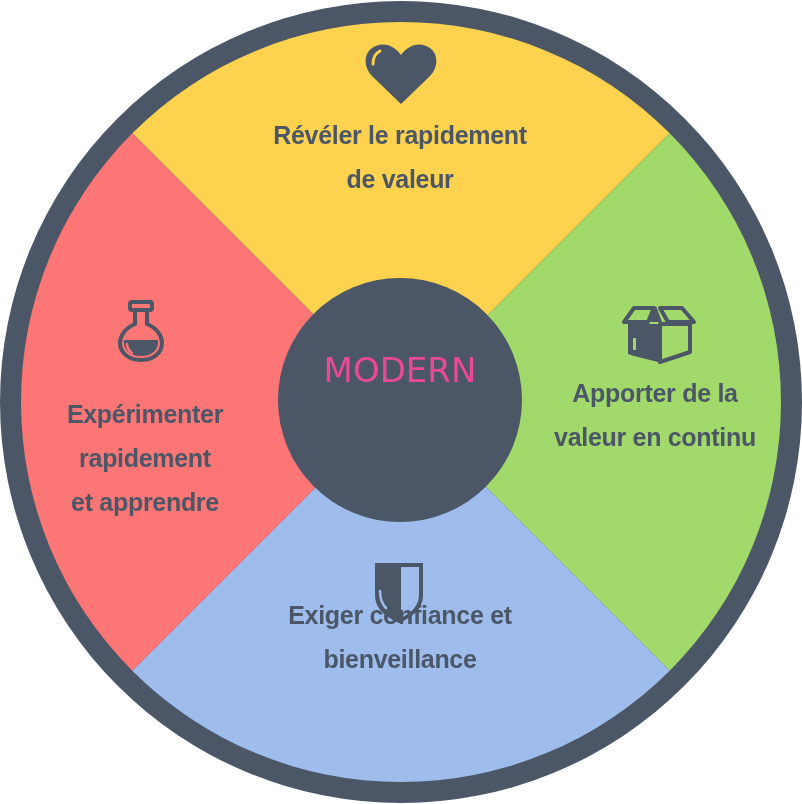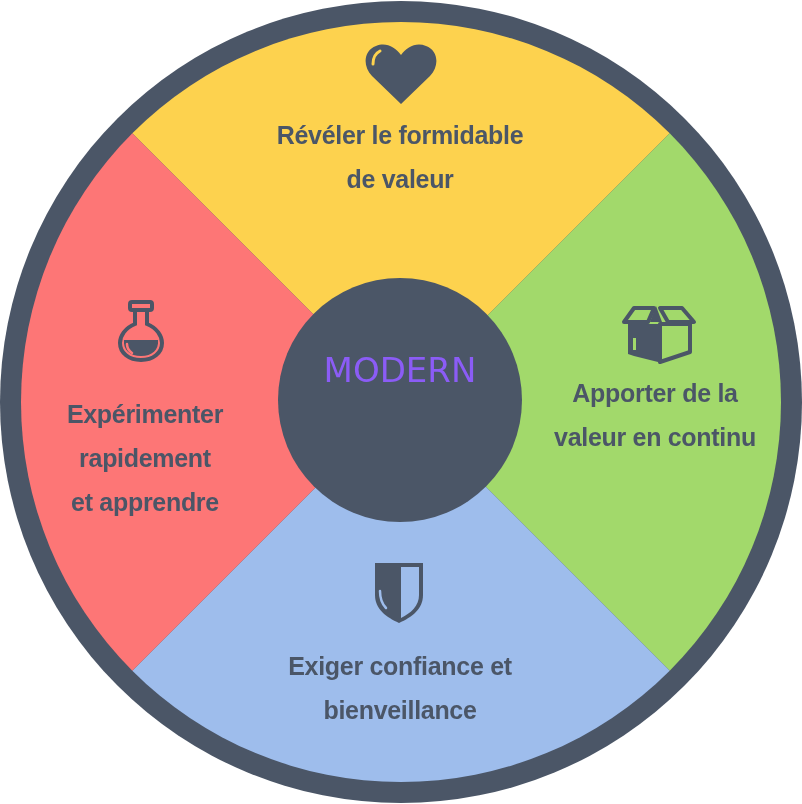--- a/index.html
+++ b/index.html
@@ -6,21 +6,21 @@
     body { width: 802px; height: 804px; position: relative; overflow: hidden; font-family: "Liberation Sans", sans-serif; }
     .wheel { position: absolute; left: 0; top: 0; width: 802px; height: 804px; }
     .label {
       position: absolute; text-align: center; color: #4B5667;
       font-family: "Liberation Sans", sans-serif; font-weight: bold;
       font-size: 25px; line-height: 44px; letter-spacing: -0.3px;
     }
     .label span { display: block; white-space: nowrap; }
     .center-text {
       position: absolute; left: 278px; top: 348px; width: 244px; text-align: center;
-      color: #8b5cf6; font-family: "DejaVu Sans", sans-serif; font-size: 34px; line-height: 44px;
+      color: #ec4899; font-family: "DejaVu Sans", sans-serif; font-size: 34px; line-height: 44px;
       letter-spacing: 0px;
     }
     .center-text span { display: block; }
     .icon { position: absolute; }
   </style>
 </head>
 <body>
 
 <svg class="wheel" viewBox="0 0 802 804" width="802" height="804" xmlns="http://www.w3.org/2000/svg">
   <defs>
@@ -40,21 +40,21 @@
 
 <div class="center-text">
   <span>MODERN</span>
 </div>
 
 <svg class="icon" style="left:364px; top:42px;" width="74" height="64" viewBox="0 0 74 64">
   <path d="M37 62 L8 34 C-2 24 0 8 12 4 C22 0 31 5 37 13 C43 5 52 0 62 4 C74 8 76 24 66 34 Z" fill="#4B5667"></path>
   <path d="M9 22 C9 15 12 11 16 9" stroke="#FDD24E" stroke-width="3" fill="none" stroke-linecap="round"></path>
 </svg>
 <div class="label" style="left:200px; top:113px; width:400px;">
-  <span>Révéler le formidable</span>
+  <span>Révéler le rapidement</span>
   <span>de valeur</span>
 </div>
 
 <svg class="icon" style="left:117px; top:300px;" width="50" height="62" viewBox="0 0 50 62">
   <rect x="13" y="2" width="22" height="8" rx="2" fill="none" stroke="#4B5667" stroke-width="4"></rect>
   <path d="M18 10 L18 24 C8 28 3 36 3 43 C3 53 12 60 24 60 C36 60 45 53 45 43 C45 36 40 28 30 24 L30 10" fill="none" stroke="#4B5667" stroke-width="4"></path>
   <path d="M7 40 L41 40 C42 50 35 56 24 56 C13 56 6 50 7 40 Z" fill="#4B5667"></path>
   <path d="M10 44 C10 48 12 51 15 53" stroke="#FD7676" stroke-width="2.5" fill="none" stroke-linecap="round"></path>
 </svg>
 <div class="label" style="left:30px; top:392px; width:230px;">
@@ -74,16 +74,16 @@
 <div class="label" style="left:530px; top:371px; width:250px;text-align:center;">
   <span>Apporter de la</span>
   <span>valeur en continu</span>
 </div>
 
 <svg class="icon" style="left:372px; top:561px;" width="54" height="64" viewBox="0 0 54 64">
   <path d="M3 2 L51 2 L51 34 C51 48 40 56 27 62 C14 56 3 48 3 34 Z" fill="#4B5667"></path>
   <path d="M29 6 L47 6 L47 34 C47 45 39 52 29 57 Z" fill="#9EBDEC"></path>
   <path d="M8 30 C8 38 10 43 14 47" stroke="#9EBDEC" stroke-width="2.5" fill="none" stroke-linecap="round"></path>
 </svg>
-<div class="label" style="left:200px; top:644px; width:400px;">
+<div class="label" style="left:200px; top:593px; width:400px;">
   <span>Exiger confiance et</span>
   <span>bienveillance</span>
 </div>
 
 </body></html>

